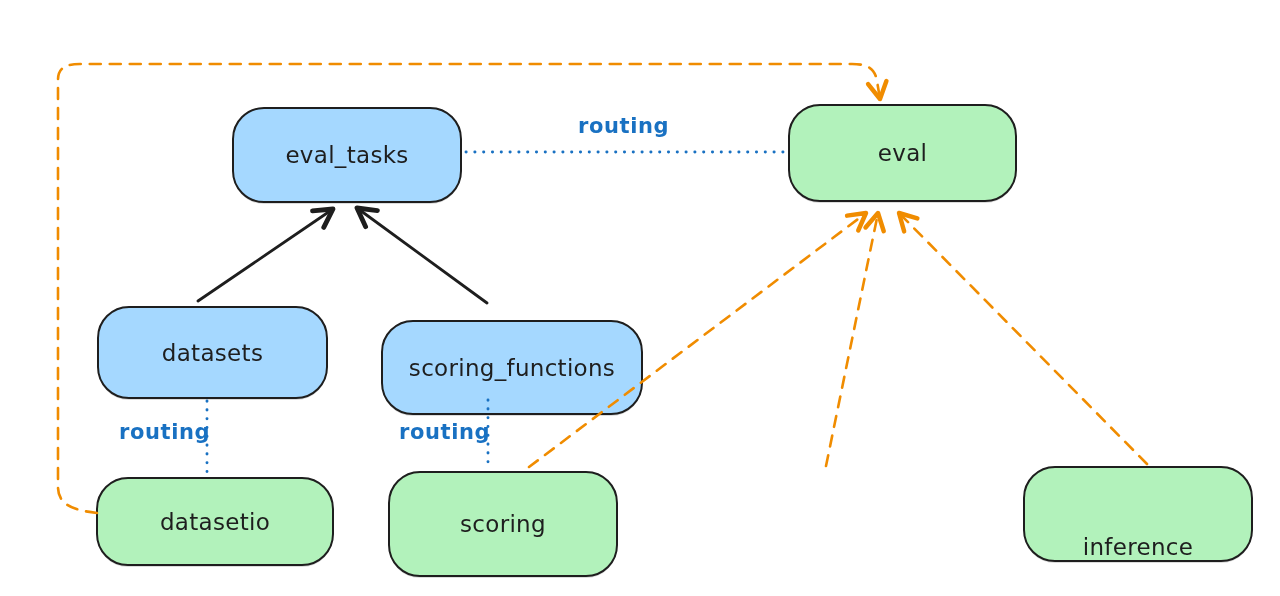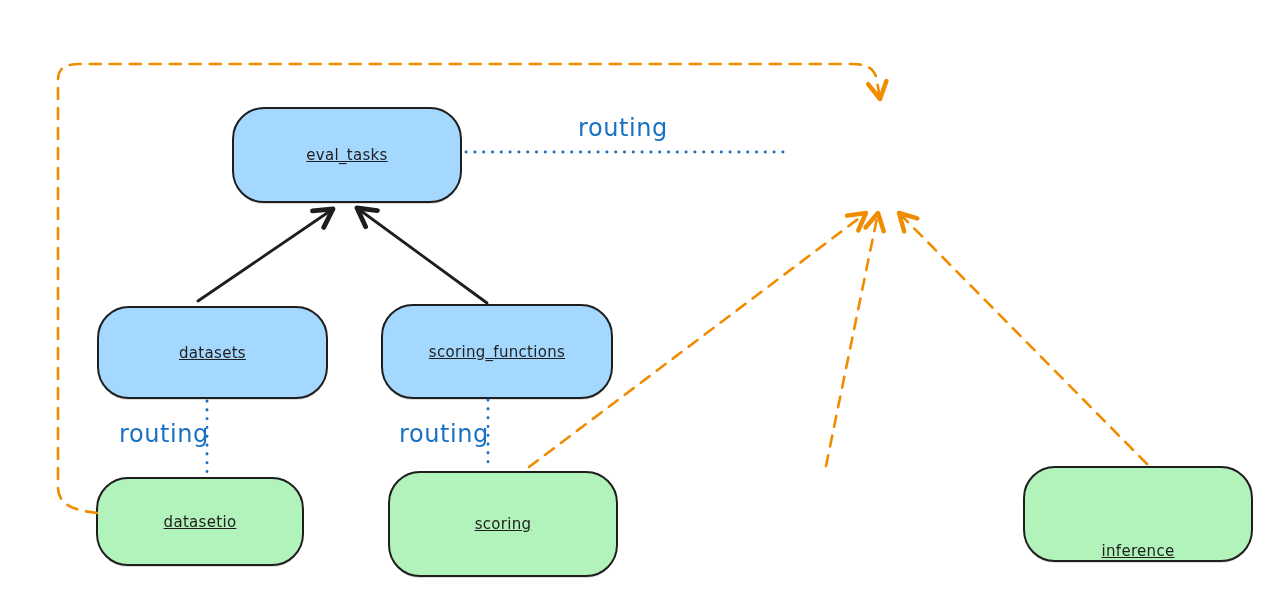--- a/index.html
+++ b/index.html
@@ -31,30 +31,29 @@
     display: flex;
     align-items: center;
     justify-content: center;
     z-index: 1;
     box-shadow: 0 2px 0 -1px rgba(130,130,130,0.28);
   }
   .node.blue  { background: var(--blue_fill, #a5d8ff); }
   .node.green { background: var(--green_fill, #b2f2bb); }
   .node-label {
     color: var(--ink, #1e1e1e);
-    font-size: 15px;
+    font-size: 23px;
     letter-spacing: 0.3px;
     white-space: nowrap;
-    text-decoration: underline;
   }
   .edge-label {
     position: absolute;
     color: var(--routing_blue, #1971c2);
-    font-size: 24px;
-    font-weight: 400;
+    font-size: 21px;
+    font-weight: 700;
     letter-spacing: 0.6px;
     z-index: 3;
     white-space: nowrap;
   }
   .edge-black {
     stroke: var(--ink, #1e1e1e);
     stroke-width: 2.8;
     fill: none;
     stroke-linecap: round;
   }
@@ -100,30 +99,33 @@
     <path class="edge-orange" marker-end="url(#arrow-orange)" d="M97,513 C70,510 58,503 58,487 L58,80 C58,67 67,64 80,64 L852,64 C870,64 875,70 877,81 L880,99"></path>
     <path class="edge-orange" marker-end="url(#arrow-orange)" d="M529,467 L866,213"></path>
     <path class="edge-orange" marker-end="url(#arrow-orange)" d="M826,466 L878,213"></path>
     <path class="edge-orange" marker-end="url(#arrow-orange)" d="M1147,464 L899,213"></path>
   </svg>
 
   <div class="node blue" style="left:232px; top:107px; width:230px; height:96px;">
     <span class="node-label">eval_tasks</span>
   </div>
 
+  <div class="node green" style="left:788px; top:104px; width:229px; height:98px;">
+    <span class="node-label">eval</span>
+  </div>
 
   <div class="node blue" style="left:97px; top:306px; width:231px; height:93px;text-align:right;">
     <span class="node-label">datasets</span>
   </div>
 
-  <div class="node blue" style="left:381px; top:304px; width:232px; height:95px;">
+  <div class="node blue" style="left:381px; top:320px; width:262px; height:95px;">
     <span class="node-label">scoring_functions</span>
   </div>
 
-  <div class="node green" style="left:96px; top:477px; width:208px; height:89px;">
+  <div class="node green" style="left:96px; top:477px; width:238px; height:89px;">
     <span class="node-label">datasetio</span>
   </div>
 
   <div class="node green" style="left:388px; top:471px; width:230px; height:106px;">
     <span class="node-label">scoring</span>
   </div>
 
 
   <div class="node green" style="left:1023px; top:466px; width:230px; height:96px;align-items:flex-end;">
     <span class="node-label">inference</span>

